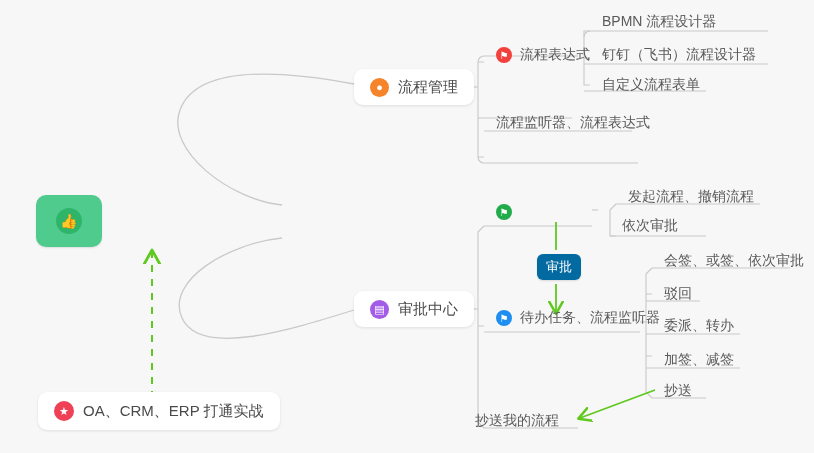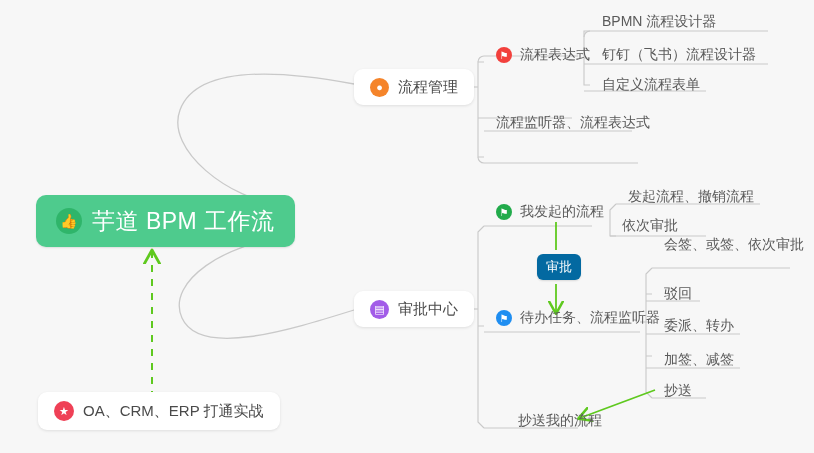--- a/index.html
+++ b/index.html
@@ -184,21 +184,20 @@
 
     <path d="M 655 390 L 580 418" fill="none" stroke="#5fc91f" stroke-width="1.8" marker-end="url(#arrow-green)"></path>
 
     <path d="M 152 398 L 152 252" fill="none" stroke="#5fc91f" stroke-width="2" stroke-dasharray="7 7" marker-end="url(#arrow-green-up)"></path>
   </svg>
 
   <div class="node root" style="left:36px; top:195px;">
     <span class="icon ico-round ico-thumb">
       <span>👍</span>
     </span>
-    <span class="label">芋道 BPM 工作流</span>
   </div>
 
   <div class="node card" style="left:354px; top:69px;">
     <span class="icon ico-round ico-bulb">
       <span>●</span>
     </span>
     <span class="label">流程管理</span>
   </div>
 
   <div class="node leaf with-icon" style="left:490px; top:42px;">
@@ -226,58 +225,57 @@
     <span class="icon ico-round ico-note">
       <span>▤</span>
     </span>
     <span class="label">审批中心</span>
   </div>
 
   <div class="node leaf with-icon" style="left:490px; top:199px;">
     <span class="icon ico-round ico-flag flag-green">
       <span>⚑</span>
     </span>
-    <span class="label">我发起的流程</span>
   </div>
 
   <div class="node leaf" style="left:622px; top:184px;">
     <span class="label">发起流程、撤销流程</span>
   </div>
   <div class="node leaf" style="left:616px; top:213px;">
     <span class="label">依次审批</span>
   </div>
 
   <div class="node badge" style="left:537px; top:254px;">
     <span class="label">审批</span>
   </div>
 
   <div class="node leaf with-icon" style="left:490px; top:305px;">
     <span class="icon ico-round ico-flag flag-blue">
       <span>⚑</span>
     </span>
     <span class="label">待办任务、流程监听器</span>
   </div>
 
-  <div class="node leaf" style="left:658px; top:232px;justify-content:center;">
+  <div class="node leaf" style="left:658px; top:248px;justify-content:center;">
     <span class="label">会签、或签、依次审批</span>
   </div>
   <div class="node leaf" style="left:658px; top:281px;">
     <span class="label">驳回</span>
   </div>
   <div class="node leaf" style="left:658px; top:347px;">
     <span class="label">加签、减签</span>
   </div>
   <div class="node leaf" style="left:658px; top:313px;">
     <span class="label">委派、转办</span>
   </div>
   <div class="node leaf" style="left:658px; top:378px;">
     <span class="label">抄送</span>
   </div>
 
-  <div class="node leaf" style="left:512px; top:408px;align-items:center;">
+  <div class="node leaf" style="left:469px; top:408px;align-items:center;">
     <span class="label">抄送我的流程</span>
   </div>
 
   <div class="node card" style="left:38px; top:392px; height:38px;">
     <span class="icon ico-round ico-star">
       <span>★</span>
     </span>
     <span class="label">OA、CRM、ERP 打通实战</span>
   </div>
 

